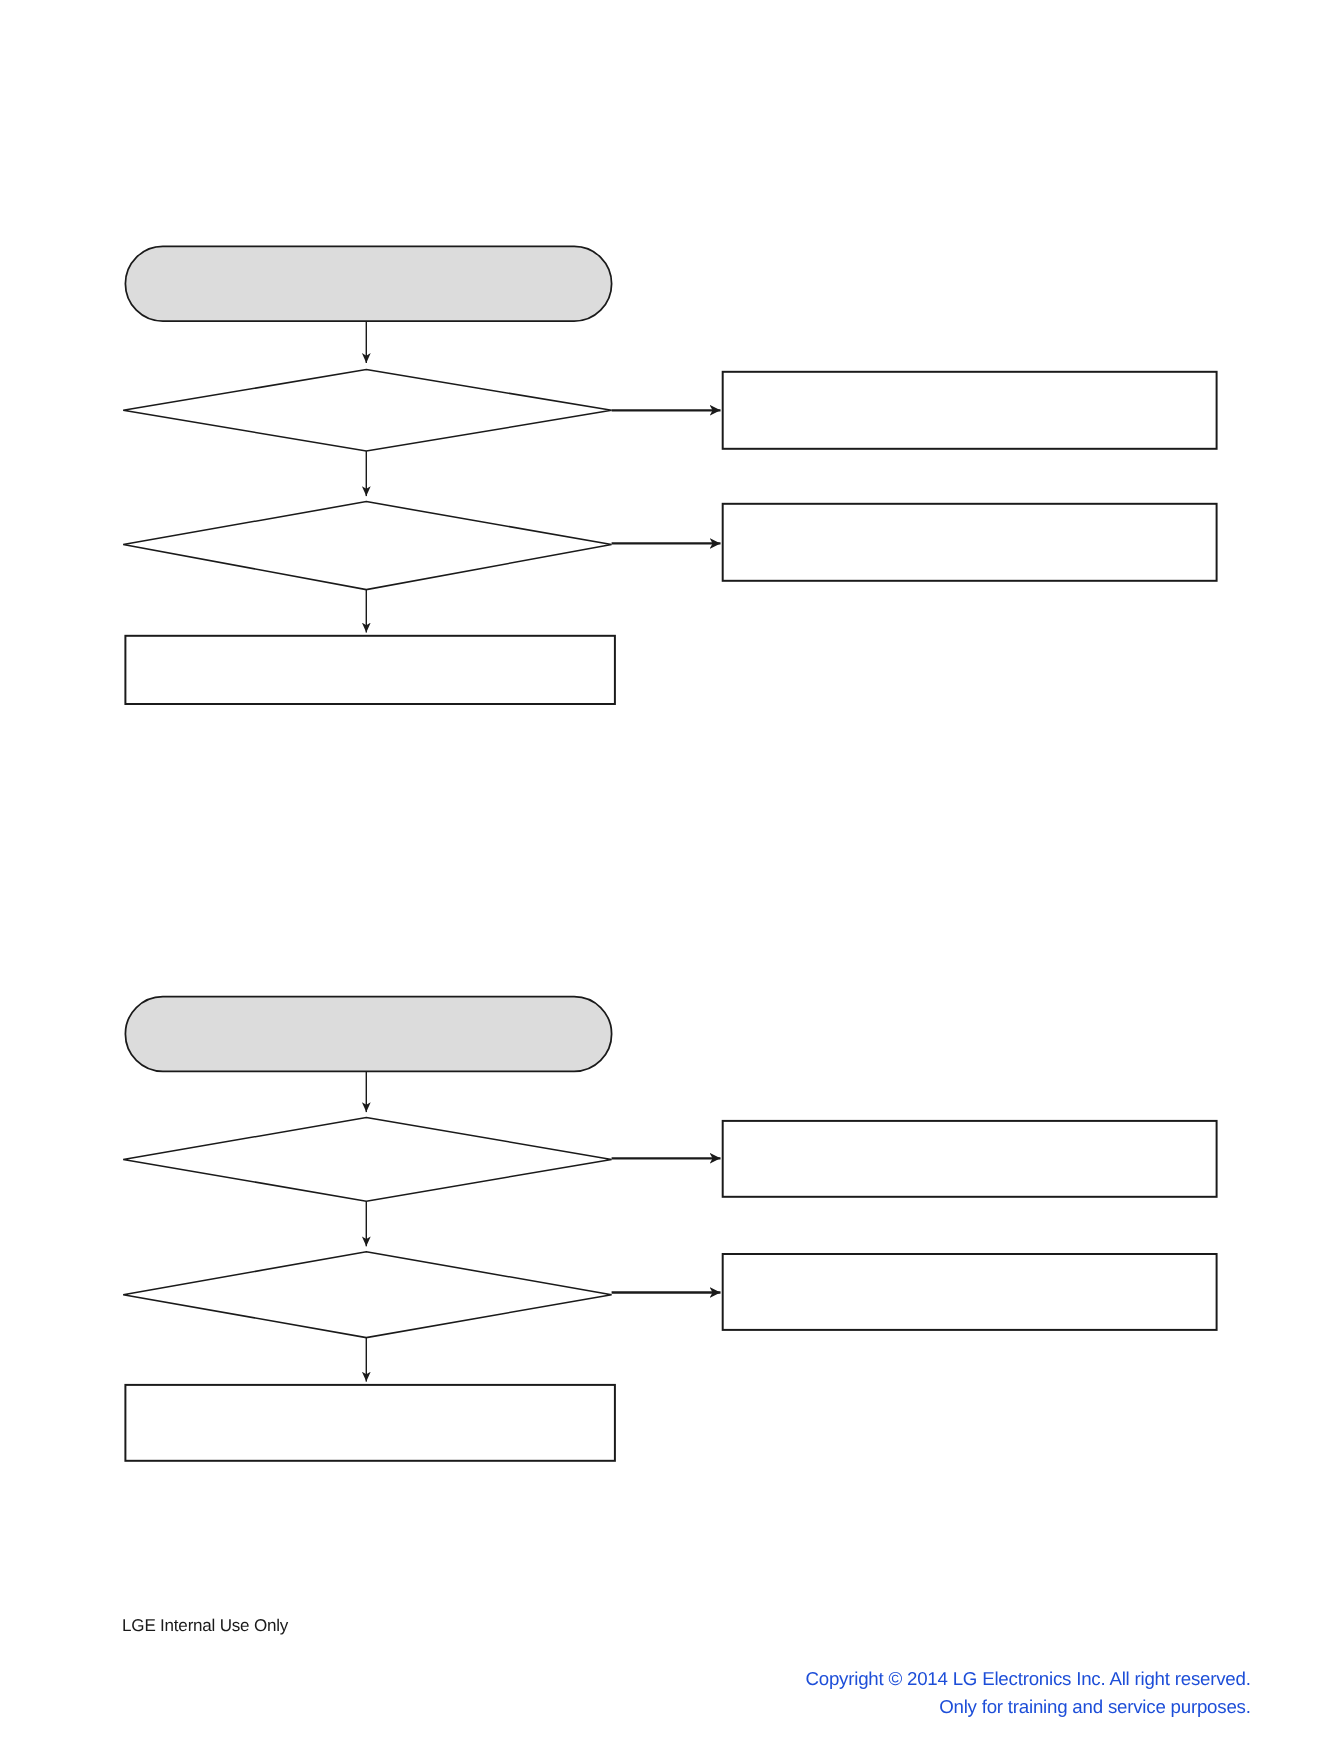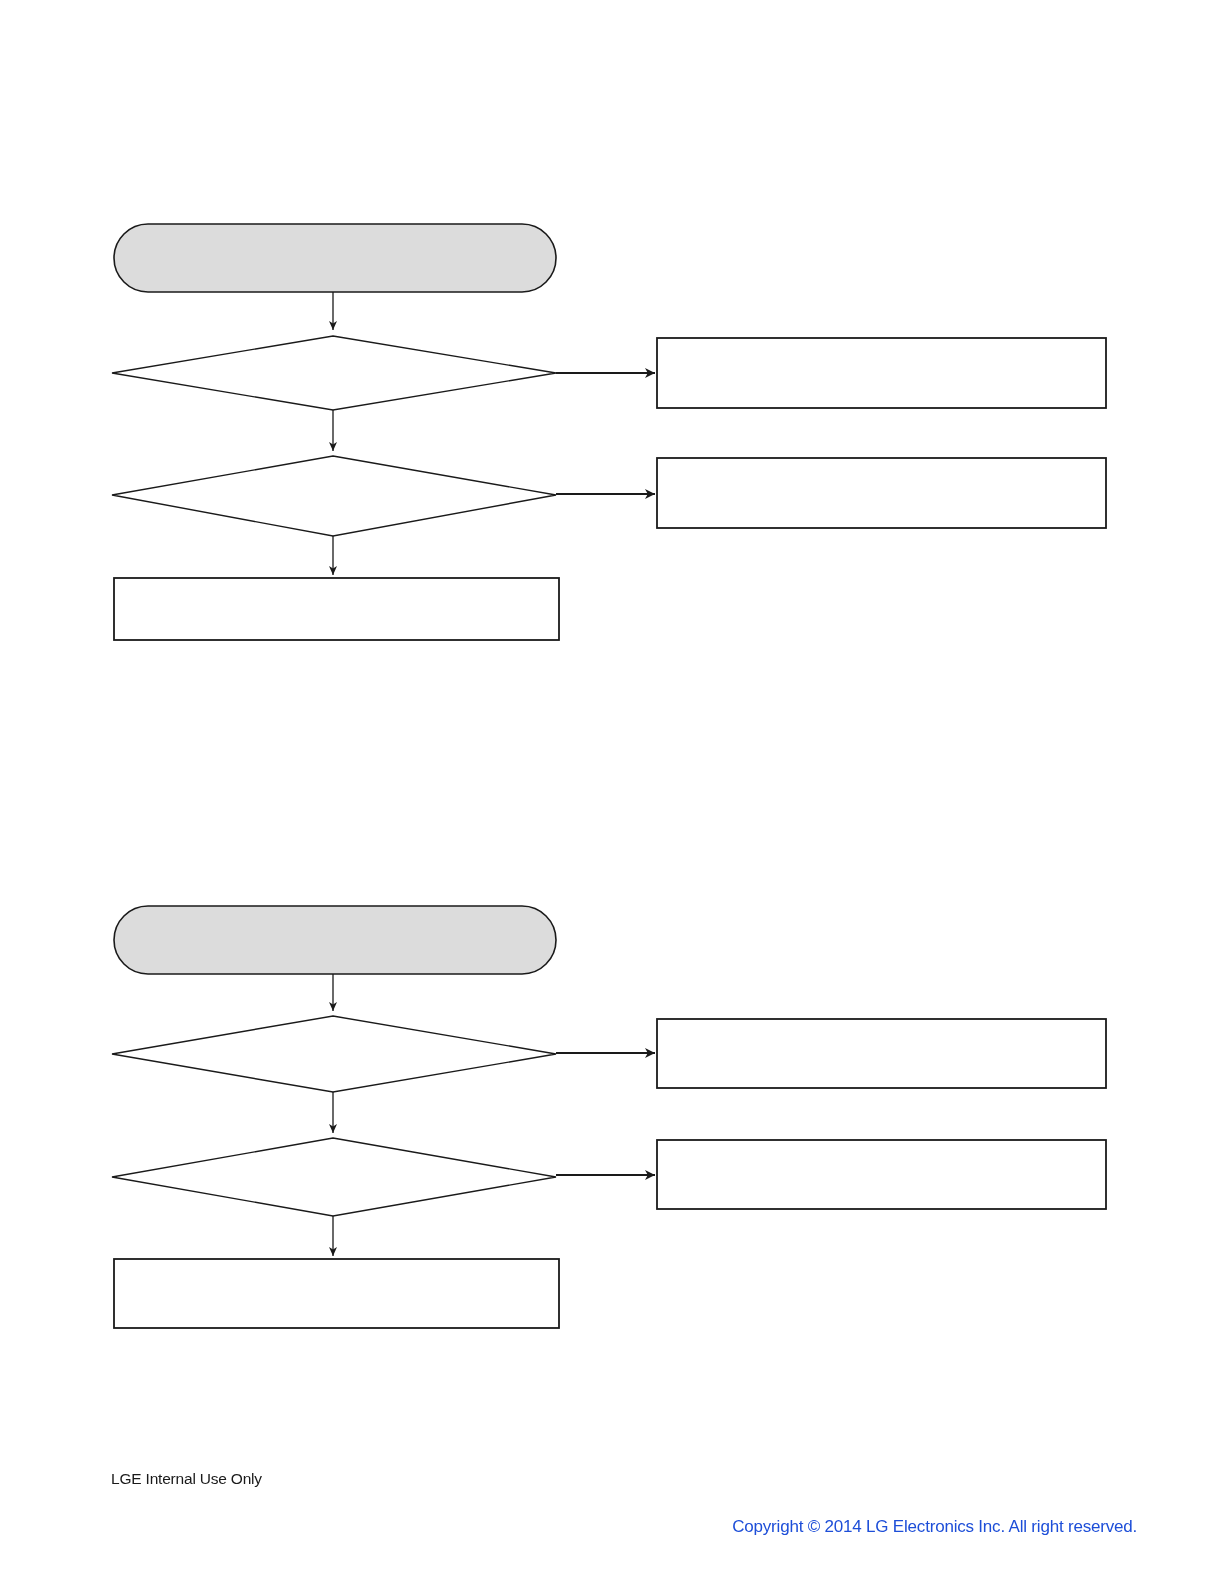--- a/index.html
+++ b/index.html
@@ -144,16 +144,17 @@
   <div class="shape-label" style="left:170px; top:1033px; width:326px; height:42px;"></div>
   <div class="shape-label" style="left:170px; top:1155px; width:326px; height:44px;"></div>
   <div class="shape-label" style="left:114px; top:1259px; width:445px; height:69px;"></div>
   <div class="shape-label" style="left:657px; top:1019px; width:449px; height:69px;"></div>
   <div class="shape-label" style="left:657px; top:1140px; width:449px; height:69px;"></div>
 
   <div class="footer">
     <div class="footer-left">LGE Internal Use Only</div>
     <div class="footer-right">
       <div>Copyright © 2014 LG Electronics Inc. All right reserved.</div>
+      <div>Only for training and service purposes.</div>
     </div>
   </div>
 
 </div>
 
 </body></html>

